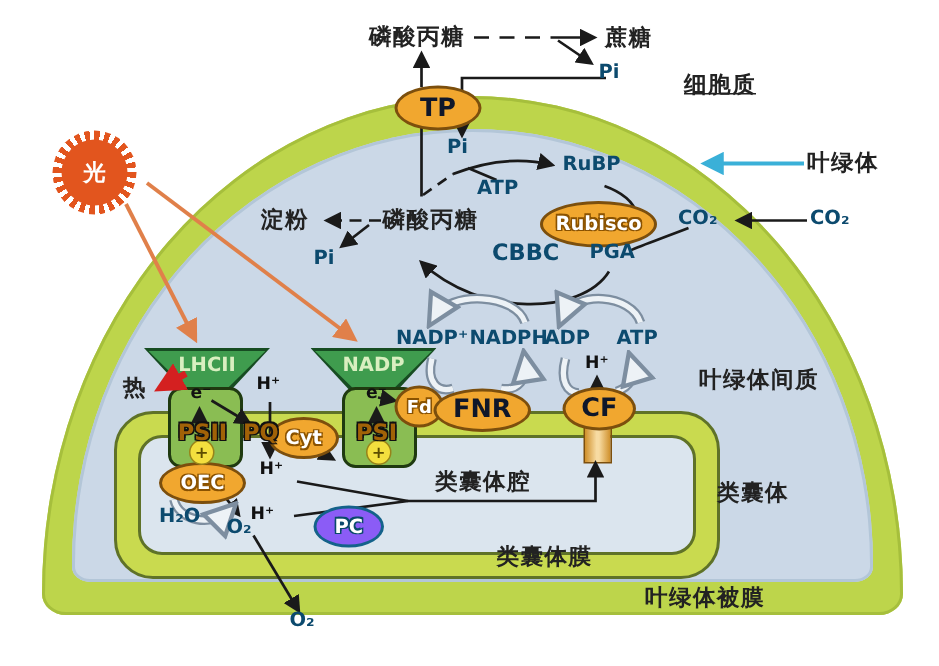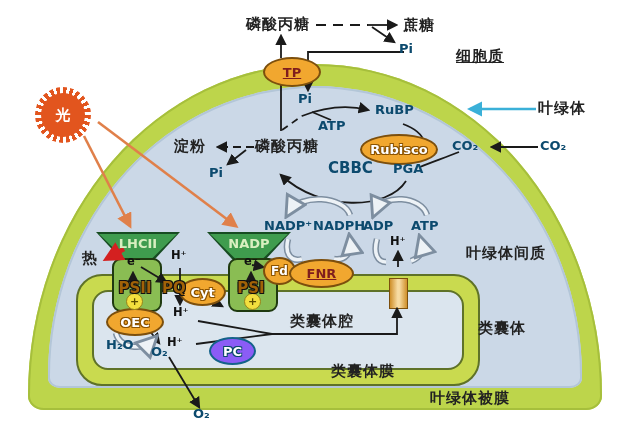--- a/index.html
+++ b/index.html
@@ -27,21 +27,21 @@
   
   .block{position:absolute;background:#8abd53;border:2px solid #1f3a10;border-radius:9px;z-index:4;}
   .trap{position:absolute;width:84px;height:30px;z-index:4;}
   .trap .outer{position:absolute;inset:0;background:#174c22;clip-path:polygon(0 0,100% 0,67% 100%,33% 100%);}
   .trap .inner{position:absolute;inset:2px 3px;background:#3f9c4e;clip-path:polygon(0 0,100% 0,66% 100%,34% 100%);}
   .plus{position:absolute;width:15px;height:15px;border-radius:50%;background:#f3df3e;border:1.5px solid #97831a;
         color:#5c4d00;font-size:11px;font-weight:700;display:flex;align-items:center;justify-content:center;
         z-index:6;line-height:1;}
   .org{position:absolute;border:2px solid #7c4f0d;border-radius:50%;background:#f1a72f;display:flex;
         align-items:center;justify-content:center;z-index:6;font-weight:700;line-height:1;}
-  .org-dark{color:#7f1d1d;font-size:13px;text-decoration:underline;}
+  .org-dark{color:#0f172a;font-size:17px;}
   .org-light{color:#fff;font-size:13px;
         text-shadow:-1px -1px 0 #8a5200,1px -1px 0 #8a5200,-1px 1px 0 #8a5200,1px 1px 0 #8a5200;}
   .pc{background:#8b5cf6;border-color:#14628a;margin-top:36px;}
   .pc.org-light{text-shadow:-1px -1px 0 #0a4a6a,1px -1px 0 #0a4a6a,-1px 1px 0 #0a4a6a,1px 1px 0 #0a4a6a;}
   .stalk{position:absolute;left:389px;top:278px;width:17px;height:29px;z-index:4;
         background:linear-gradient(90deg,#cf8f2a,#f7dba2 45%,#f7dba2 55%,#cf8f2a);border:1.5px solid #7c4f0d;}
 
   
   .lbl{position:absolute;white-space:nowrap;z-index:7;line-height:1;}
   .zh{font-size:15px;font-weight:600;color:#222;letter-spacing:1px;}
@@ -165,20 +165,21 @@
     <path class="swu" d="M116,333 C119,347 141,352 153,340"></path>
     <path class="swo" d="M116,333 C119,347 141,352 153,340" marker-end="url(#aw)"></path>
   </svg>
 
   <div class="org org-dark" style="left:263px;top:57px;width:54px;height:26px;">TP</div>
   <div class="org org-light" style="left:360px;top:134px;width:74px;height:27px;">Rubisco</div>
   <div class="org org-light" style="left:106px;top:308px;width:54px;height:24px;">OEC</div>
   <div class="org org-light" style="left:179px;top:278px;width:43px;height:24px;">Cyt</div>
   <div class="org org-light" style="left:263px;top:257px;width:29px;height:24px;font-size:12px;">Fd</div>
   <div class="org org-dark" style="left:289px;top:259px;width:61px;height:25px;">FNR</div>
+  <div class="org org-dark" style="left:375px;top:258px;width:45px;height:25px;">CF</div>
   <div class="org org-light pc" style="left:209px;top:301px;width:43px;height:24px;">PC</div>
 
   <div class="plus" style="left:126px;top:293px;">+</div>
   <div class="plus" style="left:244px;top:293px;">+</div>
 
   <div class="lbl chem-s" style="left:127px;top:256px;">e⁻</div>
   <div class="lbl chem-s" style="left:244px;top:256px;">e⁻</div>
   <div class="lbl outline-w ctr" style="left:112px;top:281px;width:46px;">PSII</div>
   <div class="lbl outline-w ctr" style="left:228px;top:281px;width:46px;">PSI</div>
   <div class="lbl outline-w" style="left:162px;top:281px;">PQ</div>

